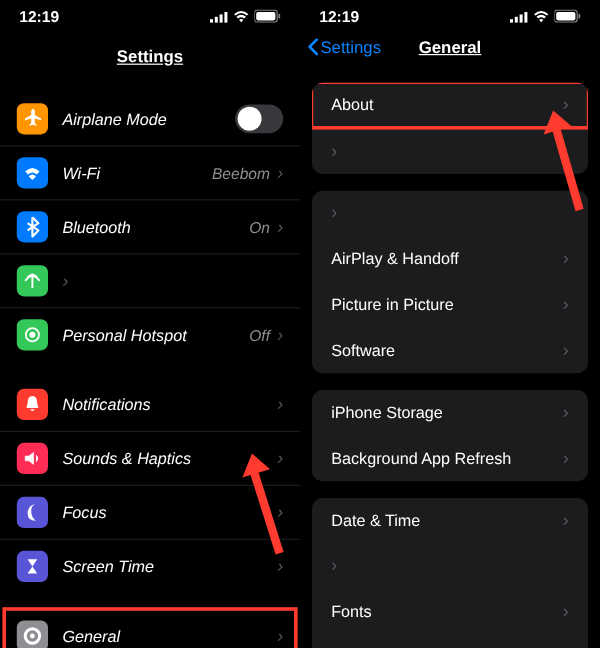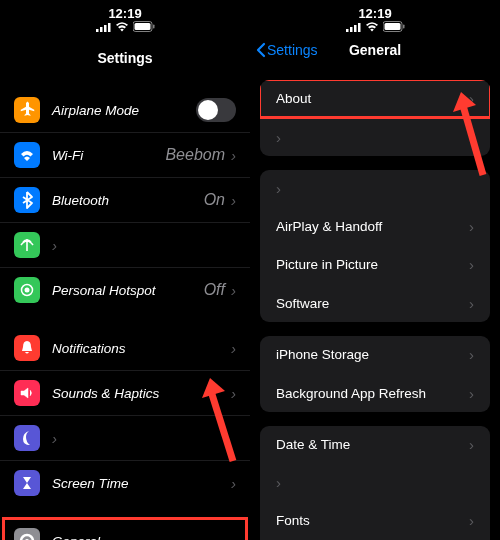--- a/index.html
+++ b/index.html
@@ -1,29 +1,29 @@
 <!DOCTYPE html>
 <html><head>
 <meta charset="utf-8">
 <style>
 * { margin: 0; padding: 0; box-sizing: border-box; }
 body { background: #222; font-family: -apple-system, 'SF Pro', Helvetica, Arial, sans-serif; display: flex; gap: 0; }
 .phone { width: 250px; height: 540px; background: #000; color: #fff; overflow: hidden; position: relative; }
-.status-bar { display: flex; justify-content: space-between; align-items: center; padding: 6px 16px 2px; font-size: 13px; font-weight: 600; flex-direction: column; }
+.status-bar { display: flex; justify-content: space-between; align-items: center; padding: 6px 16px 2px; font-size: 13px; font-weight: 600; }
 .status-icons { display: flex; gap: 4px; align-items: center; }
 .status-icons svg { display: block; }
-.nav { display: flex; align-items: center; justify-content: center; position: relative; height: 32px; font-size: 14px; }
+.nav { display: flex; align-items: center; justify-content: center; position: relative; height: 32px; font-size: 14px; text-decoration: underline; }
 .nav-back { position: absolute; left: 6px; color: #0a84ff; font-size: 14px; display: flex; align-items: center; gap: 1px; }
 .nav-title { font-weight: 600; font-size: 14px; }
 .section { margin-top: 14px; font-style: italic; }
 .row { display: flex; align-items: center; padding: 9px 14px; border-bottom: 1px solid #1c1c1e; min-height: 37px; position: relative; }
 .row:last-child { border-bottom: none; }
 .icon-wrap { width: 26px; height: 26px; border-radius: 6px; display: flex; align-items: center; justify-content: center; margin-right: 12px; flex-shrink: 0; }
 .row-label { flex: 1; font-size: 13.5px; color: #fff; }
-.row-detail { color: #8e8e93; font-size: 16px; margin-right: 6px; }
+.row-detail { color: #8e8e93; font-size: 13px; margin-right: 6px; }
 .chevron { color: #5a5a5e; font-size: 15px; }
 .toggle { width: 40px; height: 24px; background: #39393d; border-radius: 12px; position: relative; }
 .toggle::after { content: ''; position: absolute; width: 20px; height: 20px; background: #fff; border-radius: 50%; top: 2px; left: 2px; }
 .highlight-box { border: 3px solid #ff3b30; position: absolute; pointer-events: none; }
 .arrow { position: absolute; pointer-events: none; }
 .simple-row { display: flex; align-items: center; padding: 10px 16px; min-height: 38px; border-bottom: 1px solid #1c1c1e; }
 .simple-row:last-child { border-bottom: none; }
 .group { background: #1c1c1e; margin: 14px 10px 0; border-radius: 9px; overflow: hidden; }
 .phone.left .nav { margin-top: 8px; }
 </style>
@@ -121,20 +121,21 @@
         </div>
         <span class="row-label">Sounds &amp; Haptics</span>
         <span class="chevron">›</span>
       </div>
       <div class="row">
         <div class="icon-wrap" style="background:#5856d6">
           <svg width="20" height="20" viewBox="0 0 20 20">
             <path d="M12 3 Q6 5 6 11 Q6 17 13 17 Q9 14 9 9 Q9 5 12 3 Z" fill="#fff"></path>
           </svg>
         </div>
+        <span class="row-label">Focus</span>
         <span class="chevron">›</span>
       </div>
       <div class="row">
         <div class="icon-wrap" style="background:#5856d6">
           <svg width="20" height="20" viewBox="0 0 20 20">
             <path d="M6 4 L14 4 L10 10 L14 16 L6 16 L10 10 Z" fill="#fff"></path>
           </svg>
         </div>
         <span class="row-label">Screen Time</span>
         <span class="chevron">›</span>

